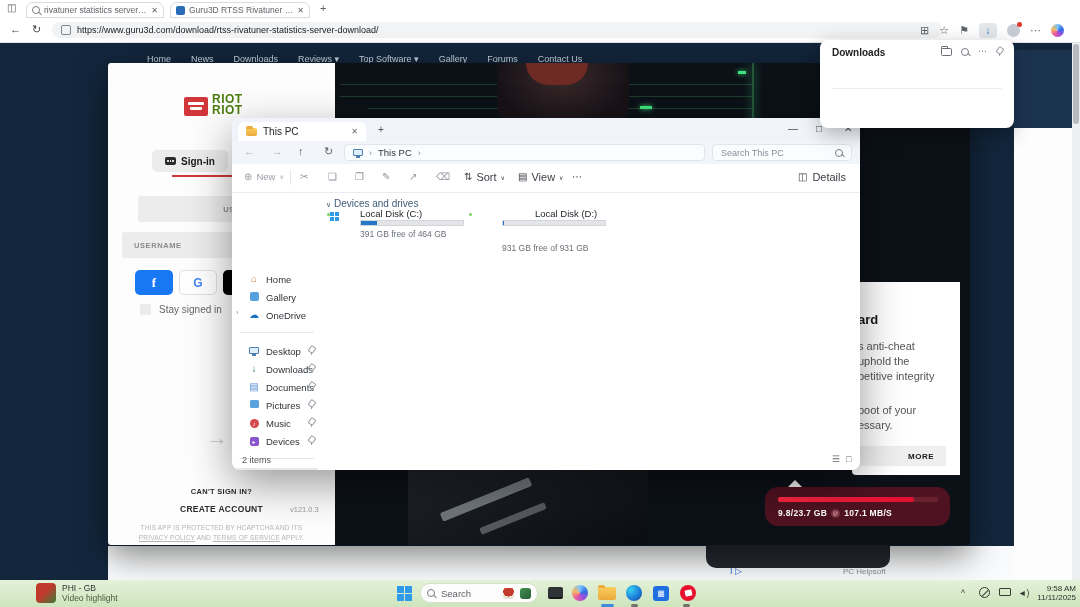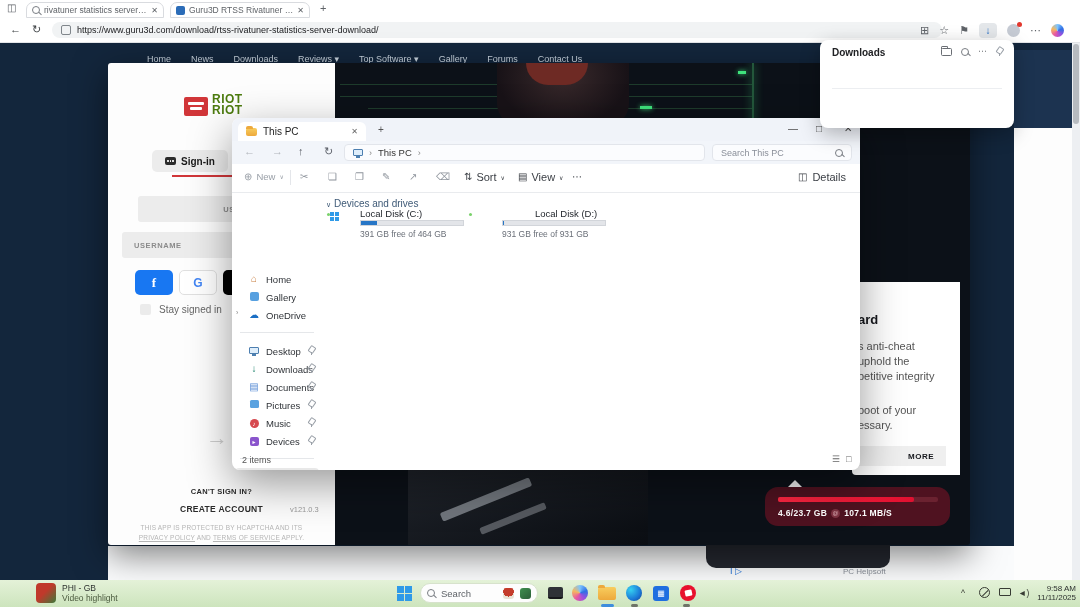--- a/index.html
+++ b/index.html
@@ -230,21 +230,21 @@
         <span style="font-size:8px;font-weight:800;color:#16181d;letter-spacing:.5px;">MORE</span>
       </div>
     </div>
 
     <div class="abs" style="left:680px;top:417px;width:0;height:0;border-left:7px solid transparent;border-right:7px solid transparent;border-bottom:7px solid #f2f2f2;"></div>
     <div class="abs" style="left:657px;top:424px;width:185px;height:39px;background:#4f1220;border-radius:13px;">
       <div class="abs" style="left:13px;top:10px;width:160px;height:5px;background:#6b2230;border-radius:2px;">
         <div class="dfill" style="background: linear-gradient(90deg, rgb(255, 39, 66), rgb(224, 16, 48)); border-radius: 2px; width: 85%;"></div>
       </div>
       <div class="abs" style="left:13px;top:21px;display:flex;align-items:center;gap:4px;color:#fff;font-size:8.5px;font-weight:800;letter-spacing:.3px;">
-        <span>4.6/23.7 GB</span>
+        <span>9.8/23.7 GB</span>
         <span style="width:9px;height:9px;background:#7e3342;border-radius:50%;color:#d9aab2;font-size:6px;font-weight:400;display:flex;align-items:center;justify-content:center;">@</span>
         <span>107.1 MB/S</span>
       </div>
     </div>
   </div>
 
   <div class="abs expwin">
     <div class="abs exptop">
       <div class="abs" style="left:6px;top:4px;width:128px;height:19px;background:#fff;border-radius:6px 6px 0 0;display:flex;align-items:center;gap:6px;padding:0 8px;box-sizing:border-box;">
         <span class="tfold" style="width:11px;height:8px;"></span>
@@ -380,21 +380,21 @@
         </span>
       <span class="abs" style="left:30px;top:21px;font-size:8.5px;color:#6a6f78;">391 GB free of 464 GB</span>
     </div>
 
     <div class="abs" style="left:240px;top:90px;width:140px;height:36px;">
       <span class="abs drive" style="left:3px;top:10px;"></span>
       <span class="abs" style="left:30px;top:0;font-size:9.5px;color:#24282e;padding-left:33px;">Local Disk (D:)</span>
       <span class="abs dtrack" style="left:30px;top:12px;width:104px;">
           <span class="dfill" style="display: block; width: 1%;"></span>
         </span>
-      <span class="abs" style="left:30px;top:21px;font-size:8.5px;color:#6a6f78;">931 GB free of 931 GB</span>
+      <span class="abs" style="left:30px;top:35px;font-size:8.5px;color:#6a6f78;">931 GB free of 931 GB</span>
     </div>
 
     <div class="abs" style="left:10px;top:337px;font-size:9px;color:#555;">2 items</div>
     <span class="abs" style="left:600px;top:336px;font-size:9px;color:#666;">☰</span>
     <span class="abs" style="left:614px;top:336px;font-size:9px;color:#666;">□</span>
   </div>
 
   <div class="abs dlpop">
     <div class="abs" style="left:12px;top:7px;font-size:10px;font-weight:600;color:#202124;">Downloads</div>
     <div class="abs" style="right:10px;top:7px;display:flex;gap:9px;align-items:center;">

